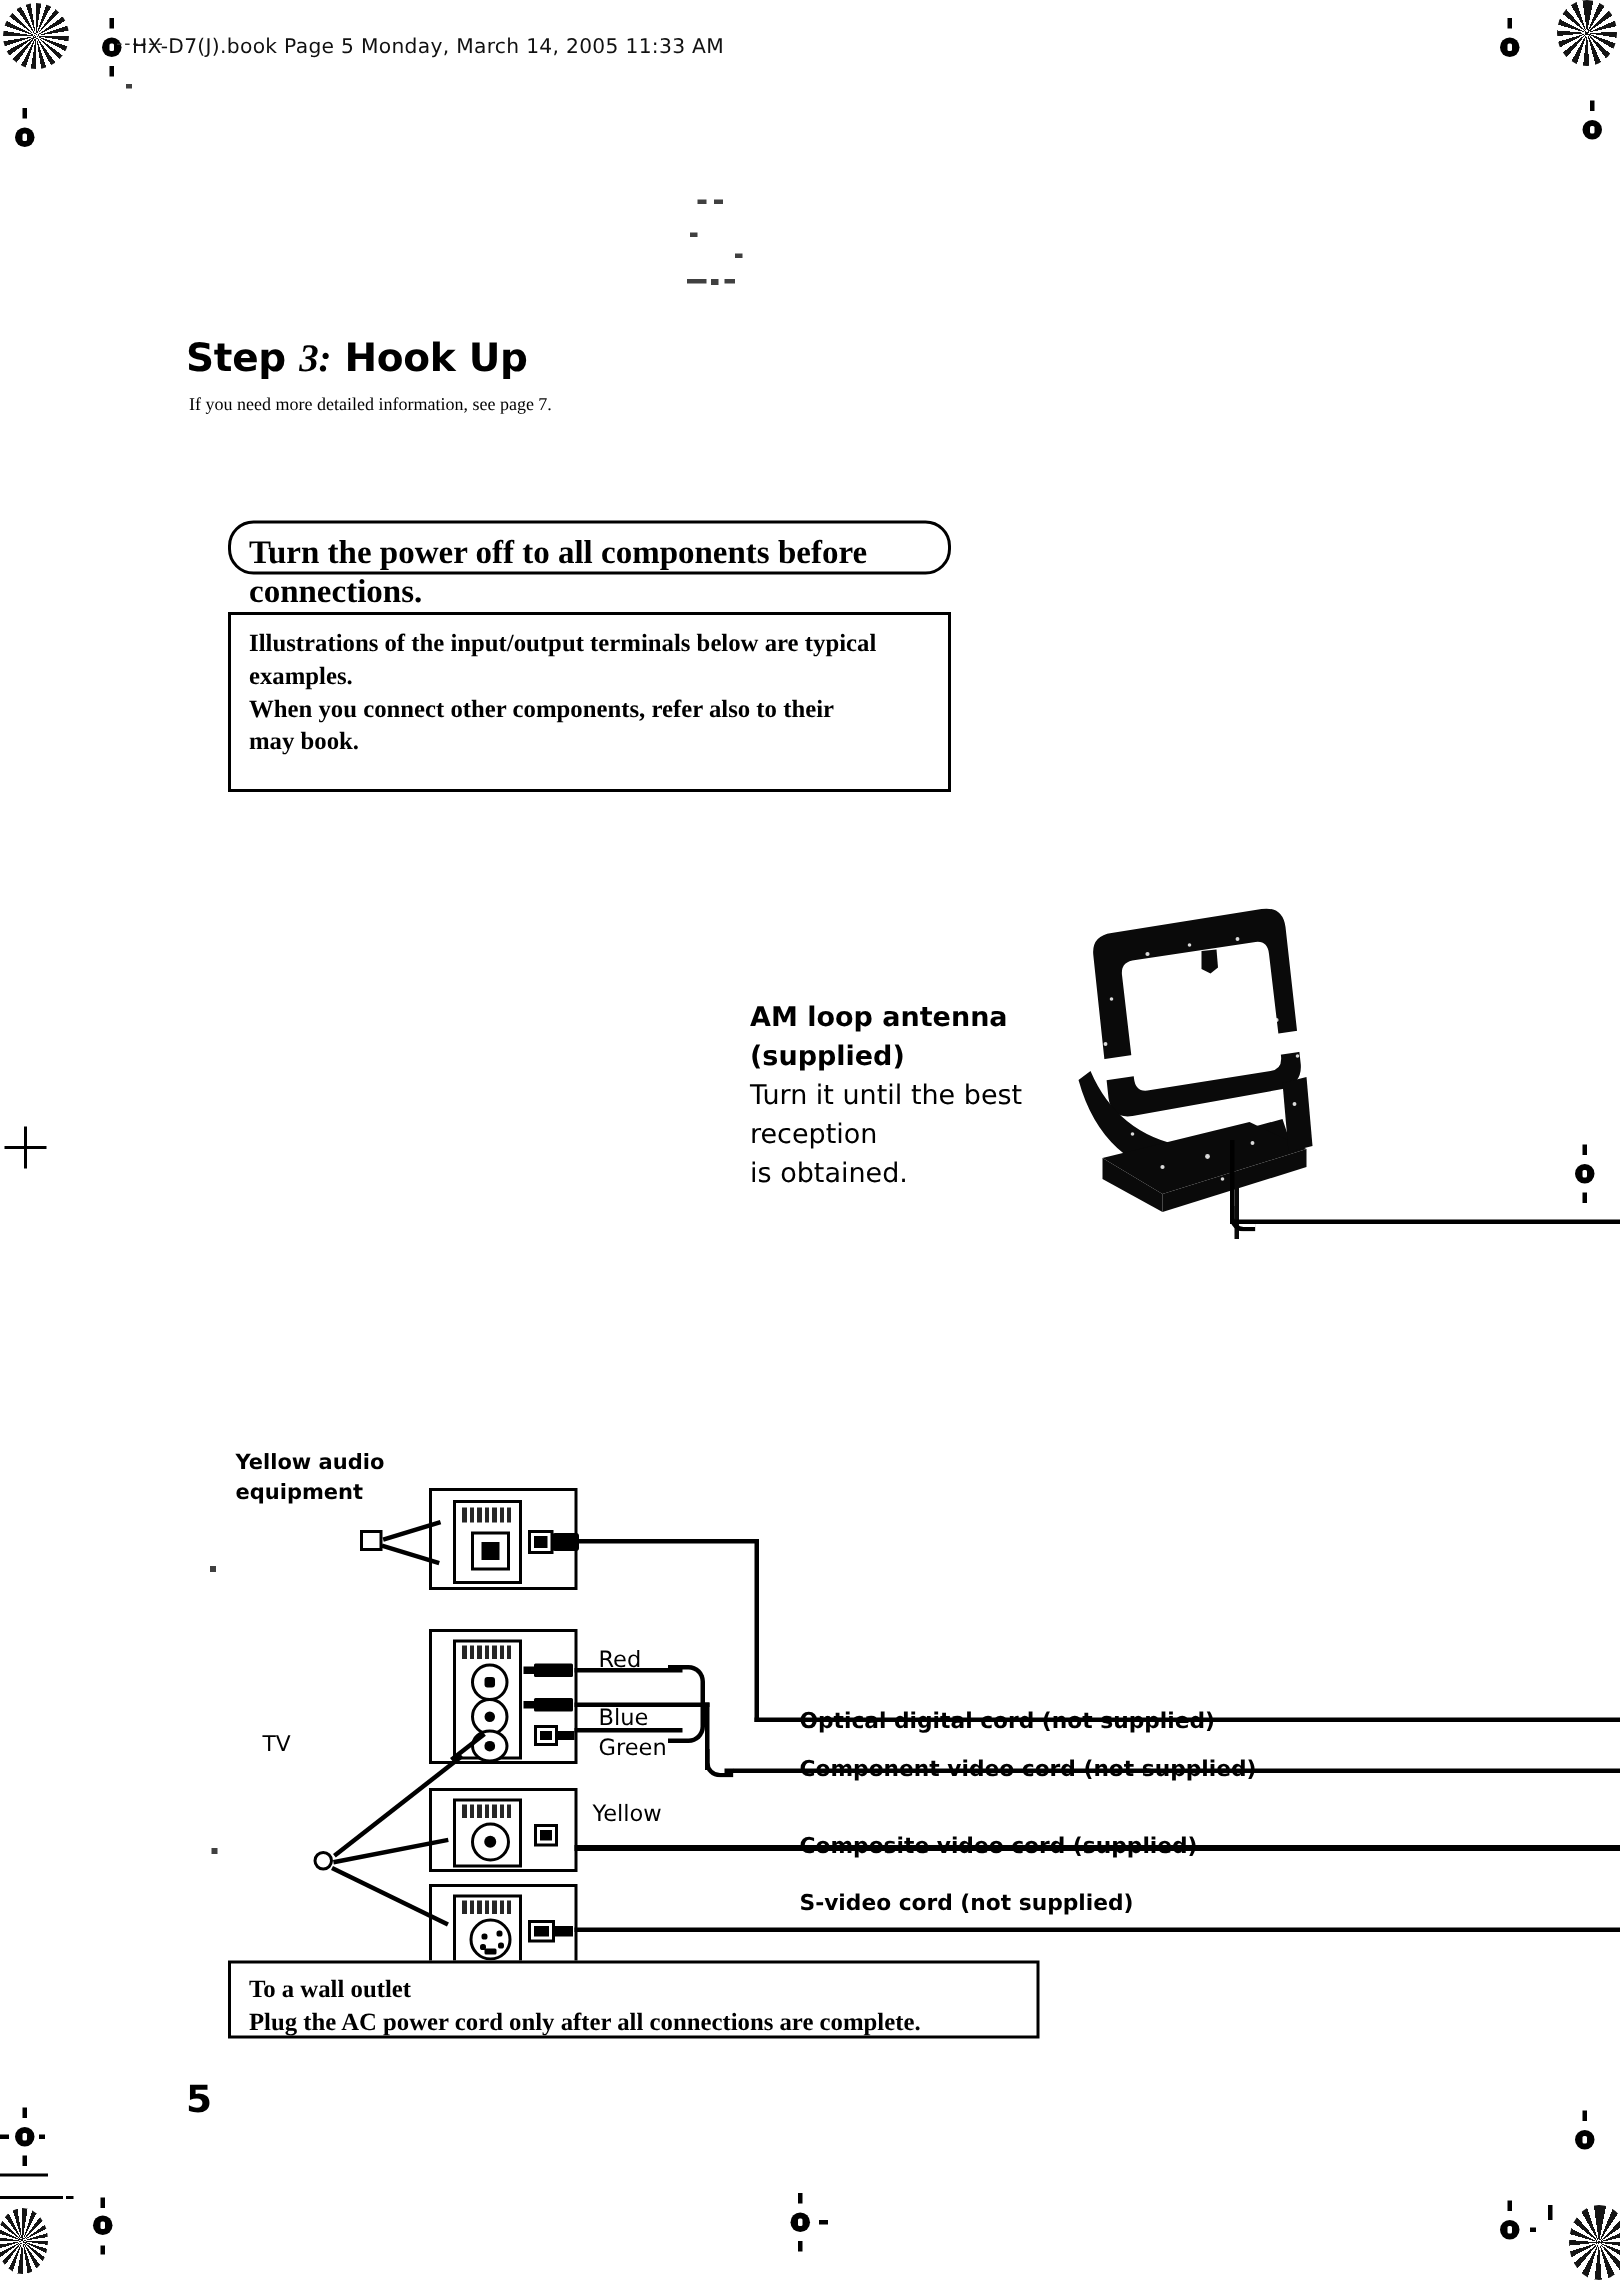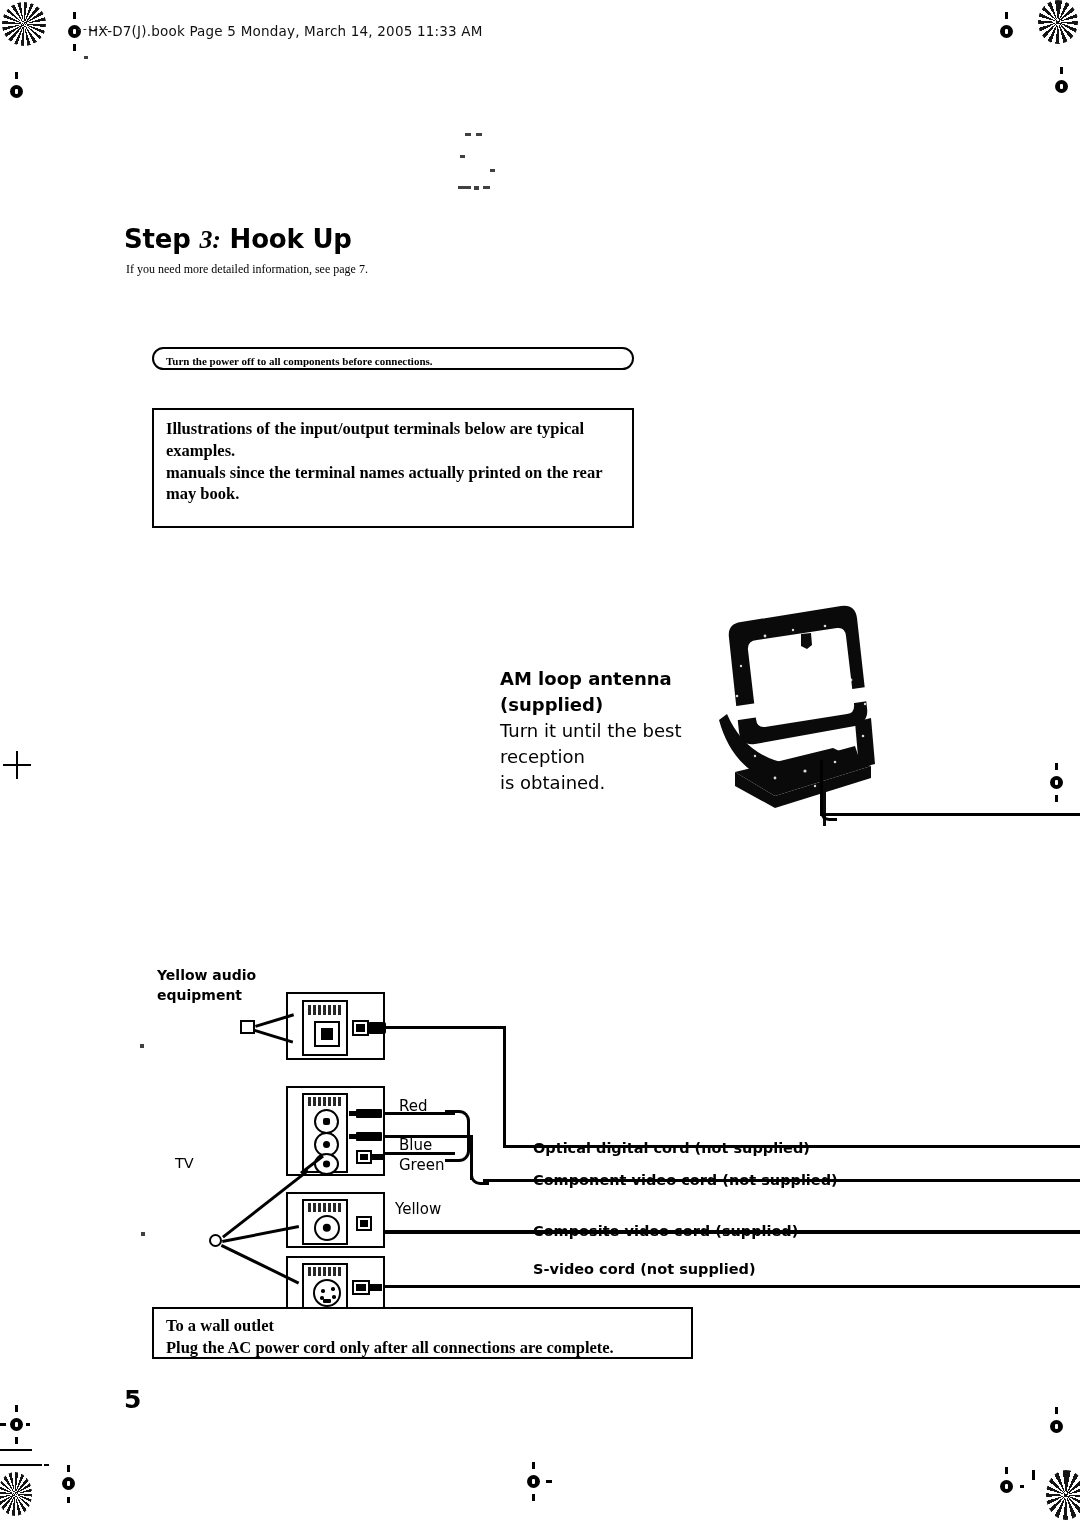--- a/index.html
+++ b/index.html
@@ -121,23 +121,23 @@
   .notebox {
     position: absolute;
     border: 2px solid #000;
     background: #fff;
     font-family: "Liberation Serif", serif;
     font-weight: bold;
     box-sizing: border-box;
   }
   .notebox-1 {
     left: 152px; top: 347px;
-    width: 482px; height: 23px;
+    width: 482px; height: 36px;
     padding: 6px 0 0 12px;
-    font-size: 11px;
+    font-size: 22px;
     border-radius: 17px;
   }
   .notebox-2 {
     left: 152px; top: 408px;
     width: 482px; height: 120px;
     padding: 8px 0 0 12px;
     font-size: 16.5px;
     line-height: 1.32;
   }
   .notebox-3 {
@@ -432,21 +432,21 @@
   </div>
   <div class="step-sub">If you need more detailed information, see page 7.</div>
 
   <div class="notebox notebox-1">
     <p>Turn the power off to all components before connections.</p>
   </div>
 
   <div class="notebox notebox-2">
     <p>Illustrations of the input/output terminals below are typical</p>
     <p>examples.</p>
-    <p>manuals since the terminal names actually printed on the rear</p>
+    <p>When you connect other components, refer also to their</p>
     <p>may book.</p>
   </div>
 
   <div class="ant-caption">
     <div class="b">AM loop antenna (supplied)</div>
     <div>Turn it until the best reception</div>
     <div>is obtained.</div>
   </div>
 
   <div class="antenna-art">

